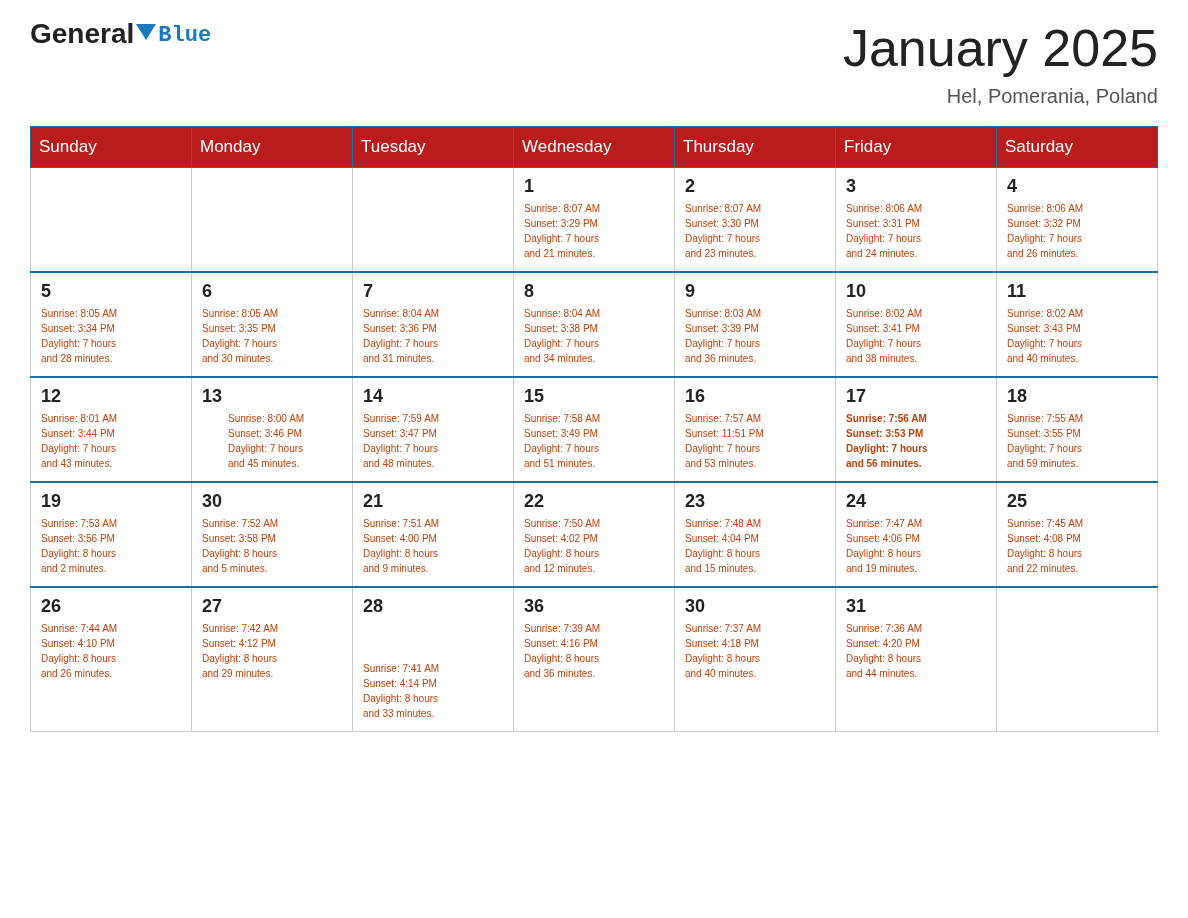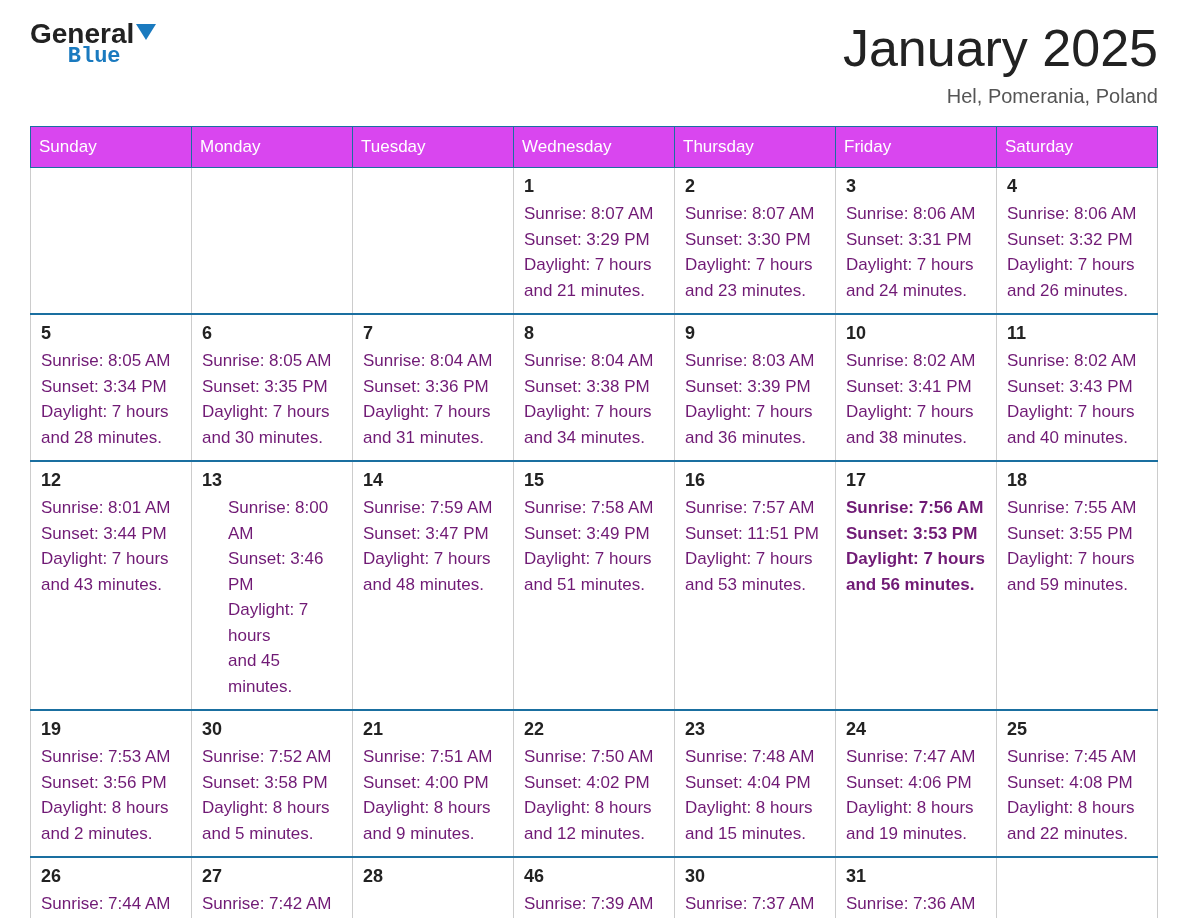--- a/index.html
+++ b/index.html
@@ -12,22 +12,22 @@
       padding: 20px 30px;
     }
     .header {
       display: flex;
       justify-content: space-between;
       align-items: flex-start;
       margin-bottom: 18px;
     }
     .logo {
       display: flex;
-      flex-direction: column;
-      align-items: center;
+      flex-direction: row;
+      align-items: flex-end;
     }
     .logo-text {
       font-size: 28px;
       font-weight: bold;
       color: #222;
       line-height: 1;
     }
     .logo-text span {
       color: #1a7abf;
     }
@@ -65,21 +65,21 @@
       font-size: 20px;
       color: #555;
       margin-top: 8px;
     }
     .calendar {
       width: 100%;
       border-collapse: collapse;
       border: 1.5px solid #aaa;
     }
     .calendar th {
-      background: #d946ef;
+      background: #b91c1c;
       color: #fff;
       font-size: 17px;
       font-weight: normal;
       padding: 10px 8px;
       text-align: left;
       border: 1px solid #1a6fa0;
     }
     .calendar td {
       vertical-align: top;
       padding: 8px 10px 10px 10px;
@@ -87,22 +87,22 @@
       width: 14.28%;
       min-height: 110px;
     }
     .day-num {
       font-size: 18px;
       font-weight: bold;
       color: #222;
       margin-bottom: 4px;
     }
     .day-info {
-      font-size: 17px;
-      color: #701a75;
+      font-size: 10px;
+      color: #c2410c;
       line-height: 1.5;
     }
     .empty-cell {
       background: #fff;
     }
     .week-row td {
       border-top: 2px solid #1a6fa0;
     }
     .week-row:first-of-type td {
       border-top: none;
@@ -339,21 +339,21 @@
 and 29 minutes.</div>
         </td>
         <td>
           <div class="day-num">28</div>
           <div class="day-info" style="white-space: pre-line; margin-top: 44px;">Sunrise: 7:41 AM
 Sunset: 4:14 PM
 Daylight: 8 hours
 and 33 minutes.</div>
         </td>
         <td>
-          <div class="day-num">46</div>
+          <div class="day-num">36</div>
           <div class="day-info" style="white-space: pre-line;">Sunrise: 7:39 AM
 Sunset: 4:16 PM
 Daylight: 8 hours
 and 36 minutes.</div>
         </td>
         <td>
           <div class="day-num">30</div>
           <div class="day-info" style="white-space: pre-line;">Sunrise: 7:37 AM
 Sunset: 4:18 PM
 Daylight: 8 hours

